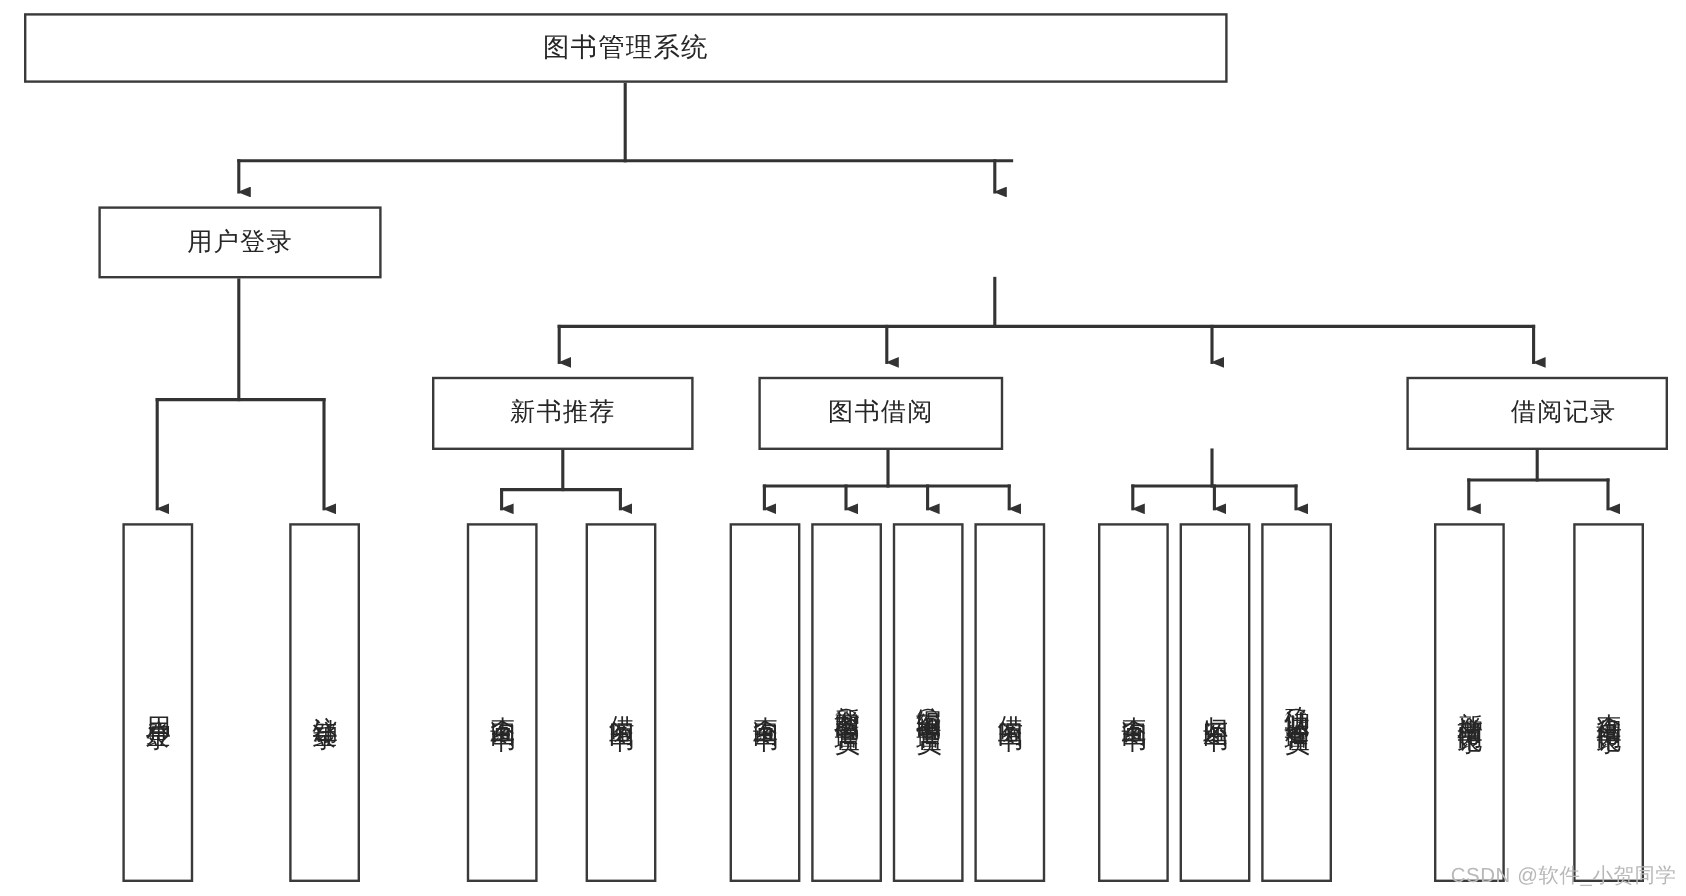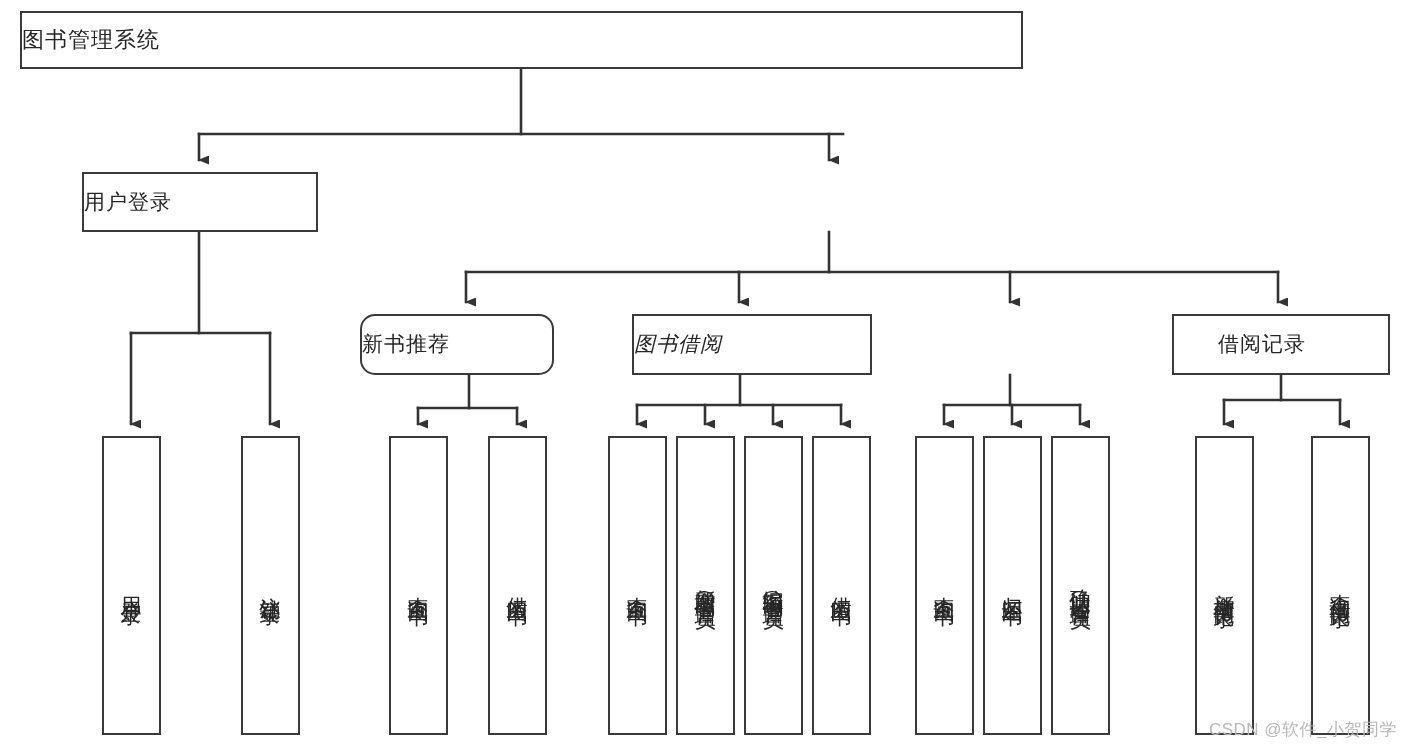--- a/index.html
+++ b/index.html
@@ -25,21 +25,21 @@
     height: 747px;
     pointer-events: none;
   }
   .node {
     position: absolute;
     box-sizing: border-box;
     background: #ffffff;
     border: 2.5px solid #3a3a3a;
     display: flex;
     align-items: center;
-    justify-content: flex-start;
+    justify-content: center;
     color: #262626;
   }
   .node .label {
     text-align: center;
     line-height: 1.18;
     white-space: nowrap;
   }
   
   .node.horiz .label {
     font-size: 21px;
@@ -130,24 +130,24 @@
   </svg>
 
   <div class="node root horiz" style="left:20px; top:11px; width:1003px; height:58px;">
     <span class="label">图书管理系统</span>
   </div>
 
   <div class="node horiz" style="left:82px; top:172px; width:236px; height:60px;">
     <span class="label">用户登录</span>
   </div>
 
-  <div class="node horiz" style="left:360px; top:314px; width:194px; height:61px;border-radius:15px;">
+  <div class="node horiz" style="left:360px; top:314px; width:218px; height:61px;">
     <span class="label">新书推荐</span>
   </div>
-  <div class="node horiz" style="left:632px; top:314px; width:240px; height:61px;font-style:italic;">
+  <div class="node horiz" style="left:632px; top:314px; width:204px; height:61px;">
     <span class="label">图书借阅</span>
   </div>
   <div class="node horiz" style="left:1172px; top:314px; width:218px; height:61px;padding-left:44px;">
     <span class="label">借阅记录</span>
   </div>
 
   <div class="node vert" style="left:102px; top:436px; width:59px; height:299px;">
     <span class="label">用户登录</span>
   </div>
   <div class="node vert" style="left:241px; top:436px; width:59px; height:299px;">

